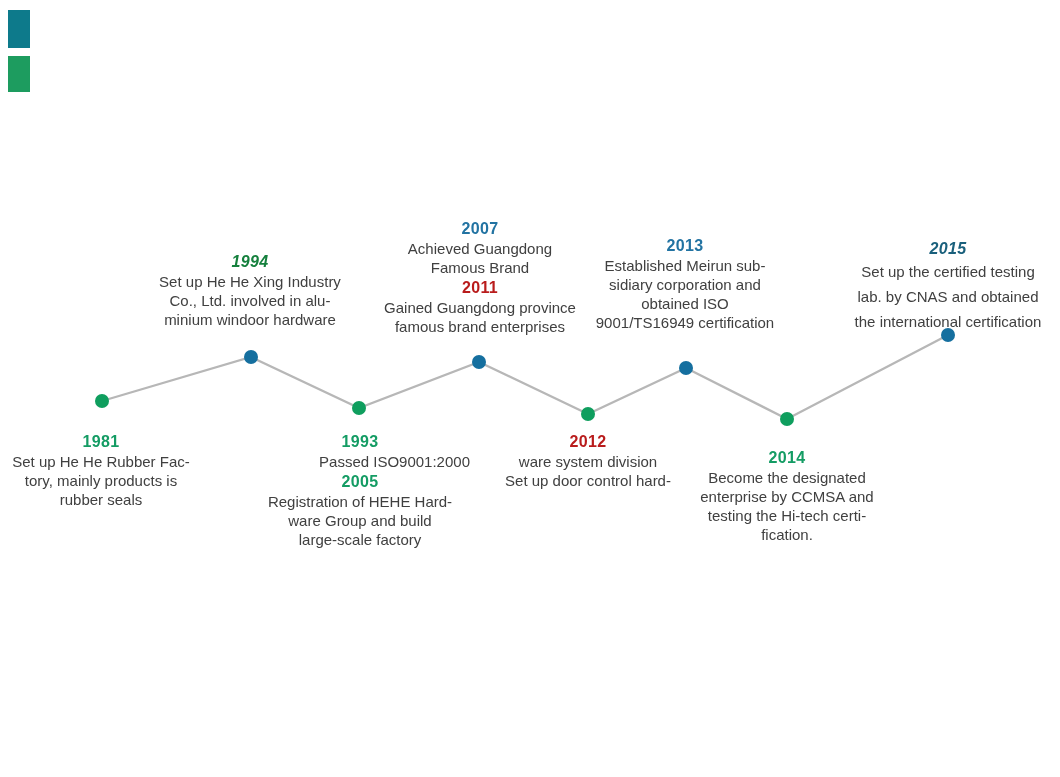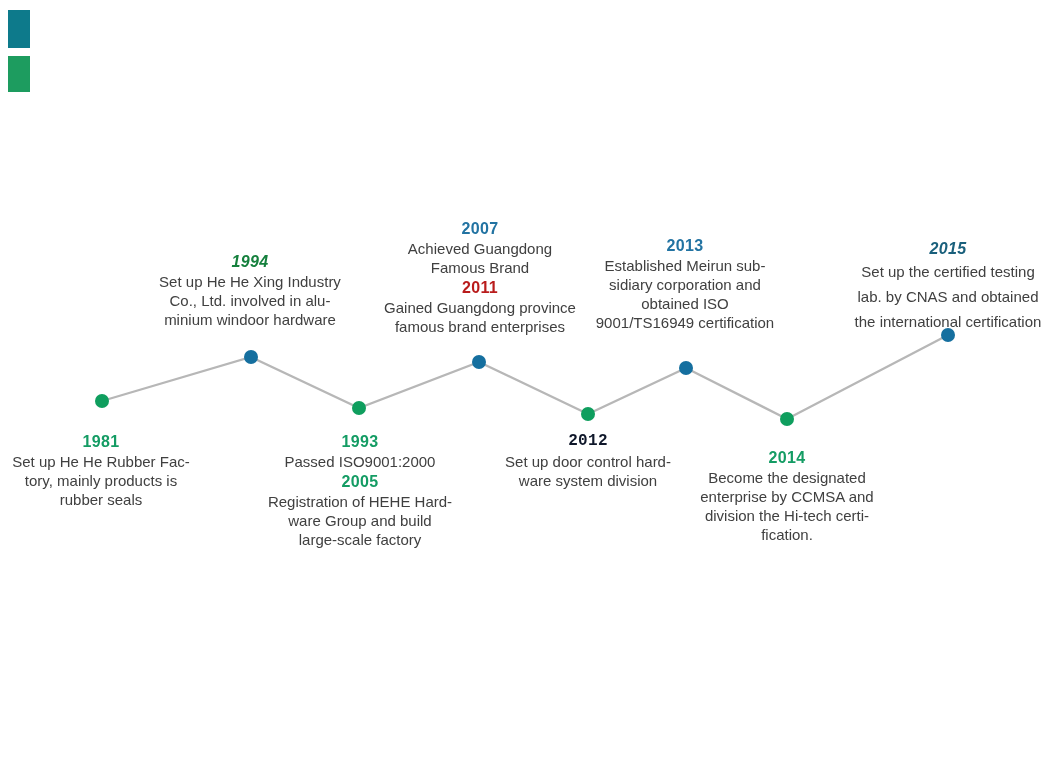--- a/index.html
+++ b/index.html
@@ -65,51 +65,51 @@
         <div class="line" style="line-height: 19px;">rubber seals</div>
       </div>
       <div class="entry" style="left: 140px; top: 251px; width: 220px;">
         <div class="year" style="color: #15803d; font-style: italic;">1994</div>
         <div class="line" style="line-height: 19px;">Set up He He Xing Industry</div>
         <div class="line" style="line-height: 19px;">Co., Ltd. involved in alu-</div>
         <div class="line" style="line-height: 19px;">minium windoor hardware</div>
       </div>
       <div class="entry" style="left: 250px; top: 431px; width: 220px;">
         <div class="year" style="color: rgb(20, 156, 100);">1993</div>
-        <div class="line" style="line-height: 19px;">Passed ISO9001:2000</div>
+        <div class="line" style="line-height: 19px; text-align: right;">Passed ISO9001:2000</div>
         <div class="year" style="color: rgb(20, 156, 100);">2005</div>
         <div class="line" style="line-height: 19px;">Registration of HEHE Hard-</div>
         <div class="line" style="line-height: 19px;">ware Group and build</div>
         <div class="line" style="line-height: 19px;">large-scale factory</div>
       </div>
       <div class="entry" style="left: 370px; top: 218px; width: 220px;">
         <div class="year" style="color: rgb(34, 115, 162);">2007</div>
         <div class="line" style="line-height: 19px;">Achieved Guangdong</div>
         <div class="line" style="line-height: 19px;">Famous Brand</div>
         <div class="year" style="color: #b91c1c;">2011</div>
         <div class="line" style="line-height: 19px;">Gained Guangdong province</div>
         <div class="line" style="line-height: 19px;">famous brand enterprises</div>
       </div>
       <div class="entry" style="left: 478px; top: 431px; width: 220px;">
-        <div class="year" style="color: #0f172a; font-family: Liberation Mono, monospace;">2012</div>
+        <div class="year" style="color: #b91c1c;">2012</div>
+        <div class="line" style="line-height: 19px;">ware system division</div>
         <div class="line" style="line-height: 19px;">Set up door control hard-</div>
-        <div class="line" style="line-height: 19px;">ware system division</div>
       </div>
       <div class="entry" style="left: 575px; top: 235px; width: 220px;">
         <div class="year" style="color: rgb(34, 115, 162);">2013</div>
         <div class="line" style="line-height: 19px;">Established Meirun sub-</div>
         <div class="line" style="line-height: 19px;">sidiary corporation and</div>
         <div class="line" style="line-height: 19px;">obtained ISO</div>
         <div class="line" style="line-height: 19px;">9001/TS16949 certification</div>
       </div>
       <div class="entry" style="left: 677px; top: 431px; width: 220px;">
         <div class="year" style="color: rgb(20, 156, 100); margin-top: 16px;">2014</div>
         <div class="line" style="line-height: 19px;">Become the designated</div>
         <div class="line" style="line-height: 19px;">enterprise by CCMSA and</div>
-        <div class="line" style="line-height: 19px;">division the Hi-tech certi-</div>
+        <div class="line" style="line-height: 19px;">testing the Hi-tech certi-</div>
         <div class="line" style="line-height: 19px;">fication.</div>
       </div>
       <div class="entry" style="left: 838px; top: 238px; width: 220px;">
         <div class="year" style="color: rgb(26, 96, 124); font-style: italic;">2015</div>
         <div class="line" style="line-height: 25px;">Set up the certified testing</div>
         <div class="line" style="line-height: 25px;">lab. by CNAS and obtained</div>
         <div class="line" style="line-height: 25px;">the international certification</div>
       </div>
     </div>
   <div id="swatches">

